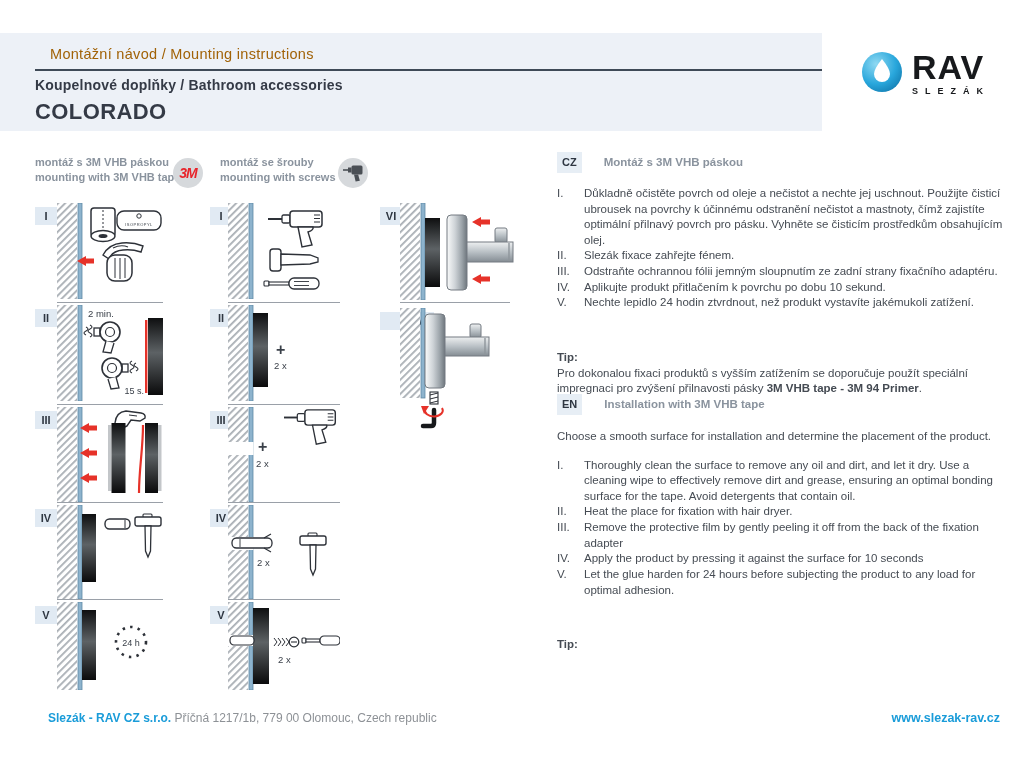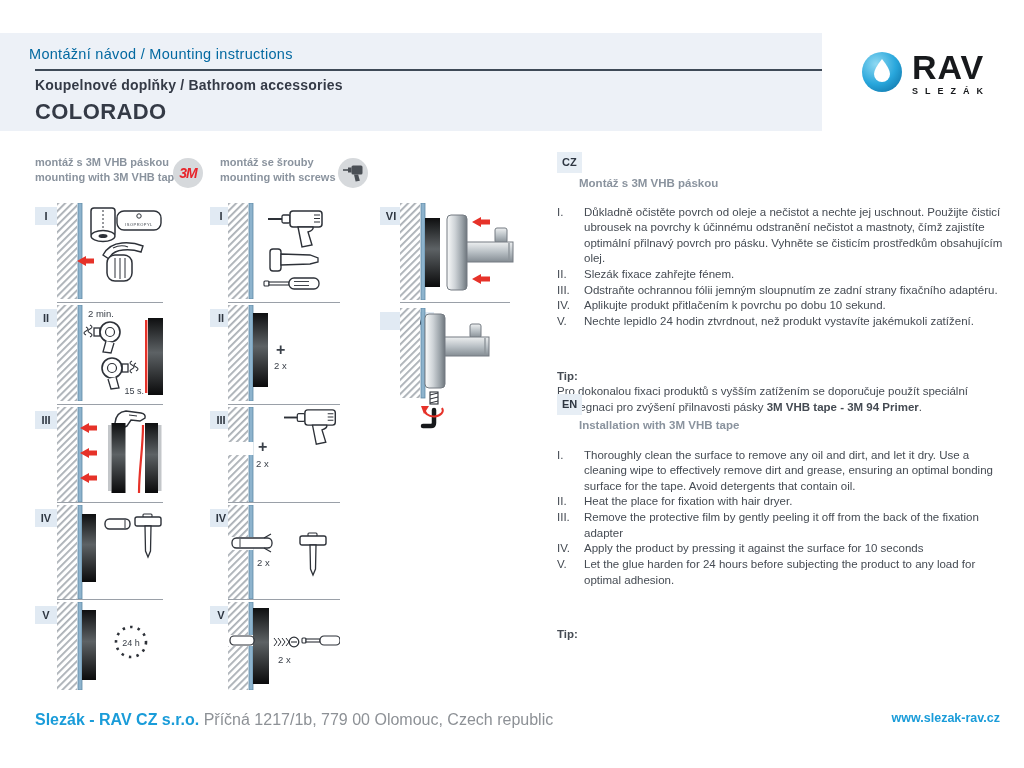--- a/index.html
+++ b/index.html
@@ -1,21 +1,21 @@
 <!DOCTYPE html>
 <html><head>
 <meta charset="utf-8">
 <style>
   html,body{margin:0;padding:0;background:#fff;}
   .page{position:relative;width:1024px;height:768px;background:#ffffff;overflow:hidden;
         font-family:"Liberation Sans",sans-serif;}
   
   .band{position:absolute;left:0;top:33px;width:1024px;height:98px;background:#edf1f7;}
   .logo-box{position:absolute;left:822px;top:33px;width:202px;height:98px;background:#ffffff;}
-  .subtitle{position:absolute;left:29px;top:46px;font-size:14.5px;color:#0369a1;letter-spacing:.3px;}
+  .subtitle{position:absolute;left:50px;top:46px;font-size:14.5px;color:#a16207;letter-spacing:.3px;}
   .hrule{position:absolute;left:35px;top:69px;width:787px;height:2px;background:#3f4a57;}
   .title1{position:absolute;left:35px;top:77px;font-size:14px;font-weight:bold;color:#343a46;letter-spacing:.2px;}
   .title2{position:absolute;left:35px;top:99px;font-size:22px;font-weight:bold;color:#343a46;letter-spacing:.4px;}
   .logo{position:absolute;left:860px;top:50px;display:flex;align-items:flex-start;}
   .logo-text{margin-left:8px;}
   .logo-rav{font-size:34px;font-weight:bold;color:#17191c;line-height:1;letter-spacing:1px;}
   .logo-sub{font-size:9px;font-weight:bold;color:#17191c;letter-spacing:7px;margin-top:2px;text-align:right;}
   
   .method-label{position:absolute;font-size:11px;line-height:1.35;color:#8a939e;font-weight:bold;}
   .circle-badge{position:absolute;width:30px;height:30px;border-radius:50%;background:#d6d9dc;
@@ -23,33 +23,33 @@
   .badge-3m{color:#e8232a;font-weight:bold;font-size:14px;font-style:italic;letter-spacing:-1px;}
   
   .step-badge{position:absolute;background:#e1eaf3;color:#2e3641;font-weight:bold;font-size:11px;
               padding:3px 5px;min-width:12px;text-align:center;line-height:1.1;}
   .panel{position:absolute;}
   .sep{position:absolute;height:1px;background:#9aa0a8;}
   svg text{font-family:"Liberation Sans",sans-serif;fill:#3a4049;}
   
   .info{position:absolute;left:557px;top:152px;width:448px;font-size:11.5px;color:#454b53;line-height:1.36;}
   .sec{position:absolute;left:0;width:448px;}
-  .sec-head{display:flex;align-items:flex-start;flex-direction:column;}
+  .sec-head{display:flex;align-items:flex-start;}
   .lang-badge{background:#e7eef5;color:#2e3641;font-weight:bold;font-size:11px;padding:3px 5px;}
   .sec-title{margin-left:22px;color:#8a939e;font-weight:bold;font-size:11.5px;padding-top:3px;}
   .intro{margin-top:14px;}
   .ilist{margin-top:13px;}
   .irow{display:flex;}
   .inum{width:27px;flex:none;}
   .itext{flex:1;}
   .tip{margin-top:14px;}
   .tip b{font-weight:bold;}
   .tip-label{font-weight:bold;margin-top:39px;}
   
-  .footer-left{position:absolute;left:35px;top:711px;font-size:16px;color:#8d9196;}
+  .footer-left{position:absolute;left:48px;top:711px;font-size:12px;color:#8d9196;}
   .footer-left b{color:#1a9cd9;font-weight:bold;}
   .footer-right{position:absolute;right:24px;top:711px;font-size:12.5px;color:#1a9cd9;font-weight:bold;}
 </style>
 </head>
 <body>
 
 <div class="page">
 
   <svg width="0" height="0" style="position:absolute" aria-hidden="true">
     <defs>
@@ -388,20 +388,21 @@
         <div><span>Pro dokonalou fixaci produktů s vyšším zatížením se doporučuje použít speciální impregnaci pro zvýšení přilnavosti pásky </span><b>3M VHB tape - 3M 94 Primer</b><span>.</span></div>
       </div>
     </div>
 
     <div class="sec" style="top:242px;">
       <div class="sec-head">
         <span class="lang-badge">EN</span>
         <span class="sec-title">Installation with 3M VHB tape</span>
       </div>
       <div class="intro">
+        <div>Choose a smooth surface for installation and determine the placement of the product.</div>
       </div>
       <div class="ilist">
         <div class="irow">
           <span class="inum">I.</span>
           <span class="itext">Thoroughly clean the surface to remove any oil and dirt, and let it dry. Use a cleaning wipe to effectively remove dirt and grease, ensuring an optimal bonding surface for the tape. Avoid detergents that contain oil.</span>
         </div>
         <div class="irow">
           <span class="inum">II.</span>
           <span class="itext">Heat the place for fixation with hair dryer.</span>
         </div>

